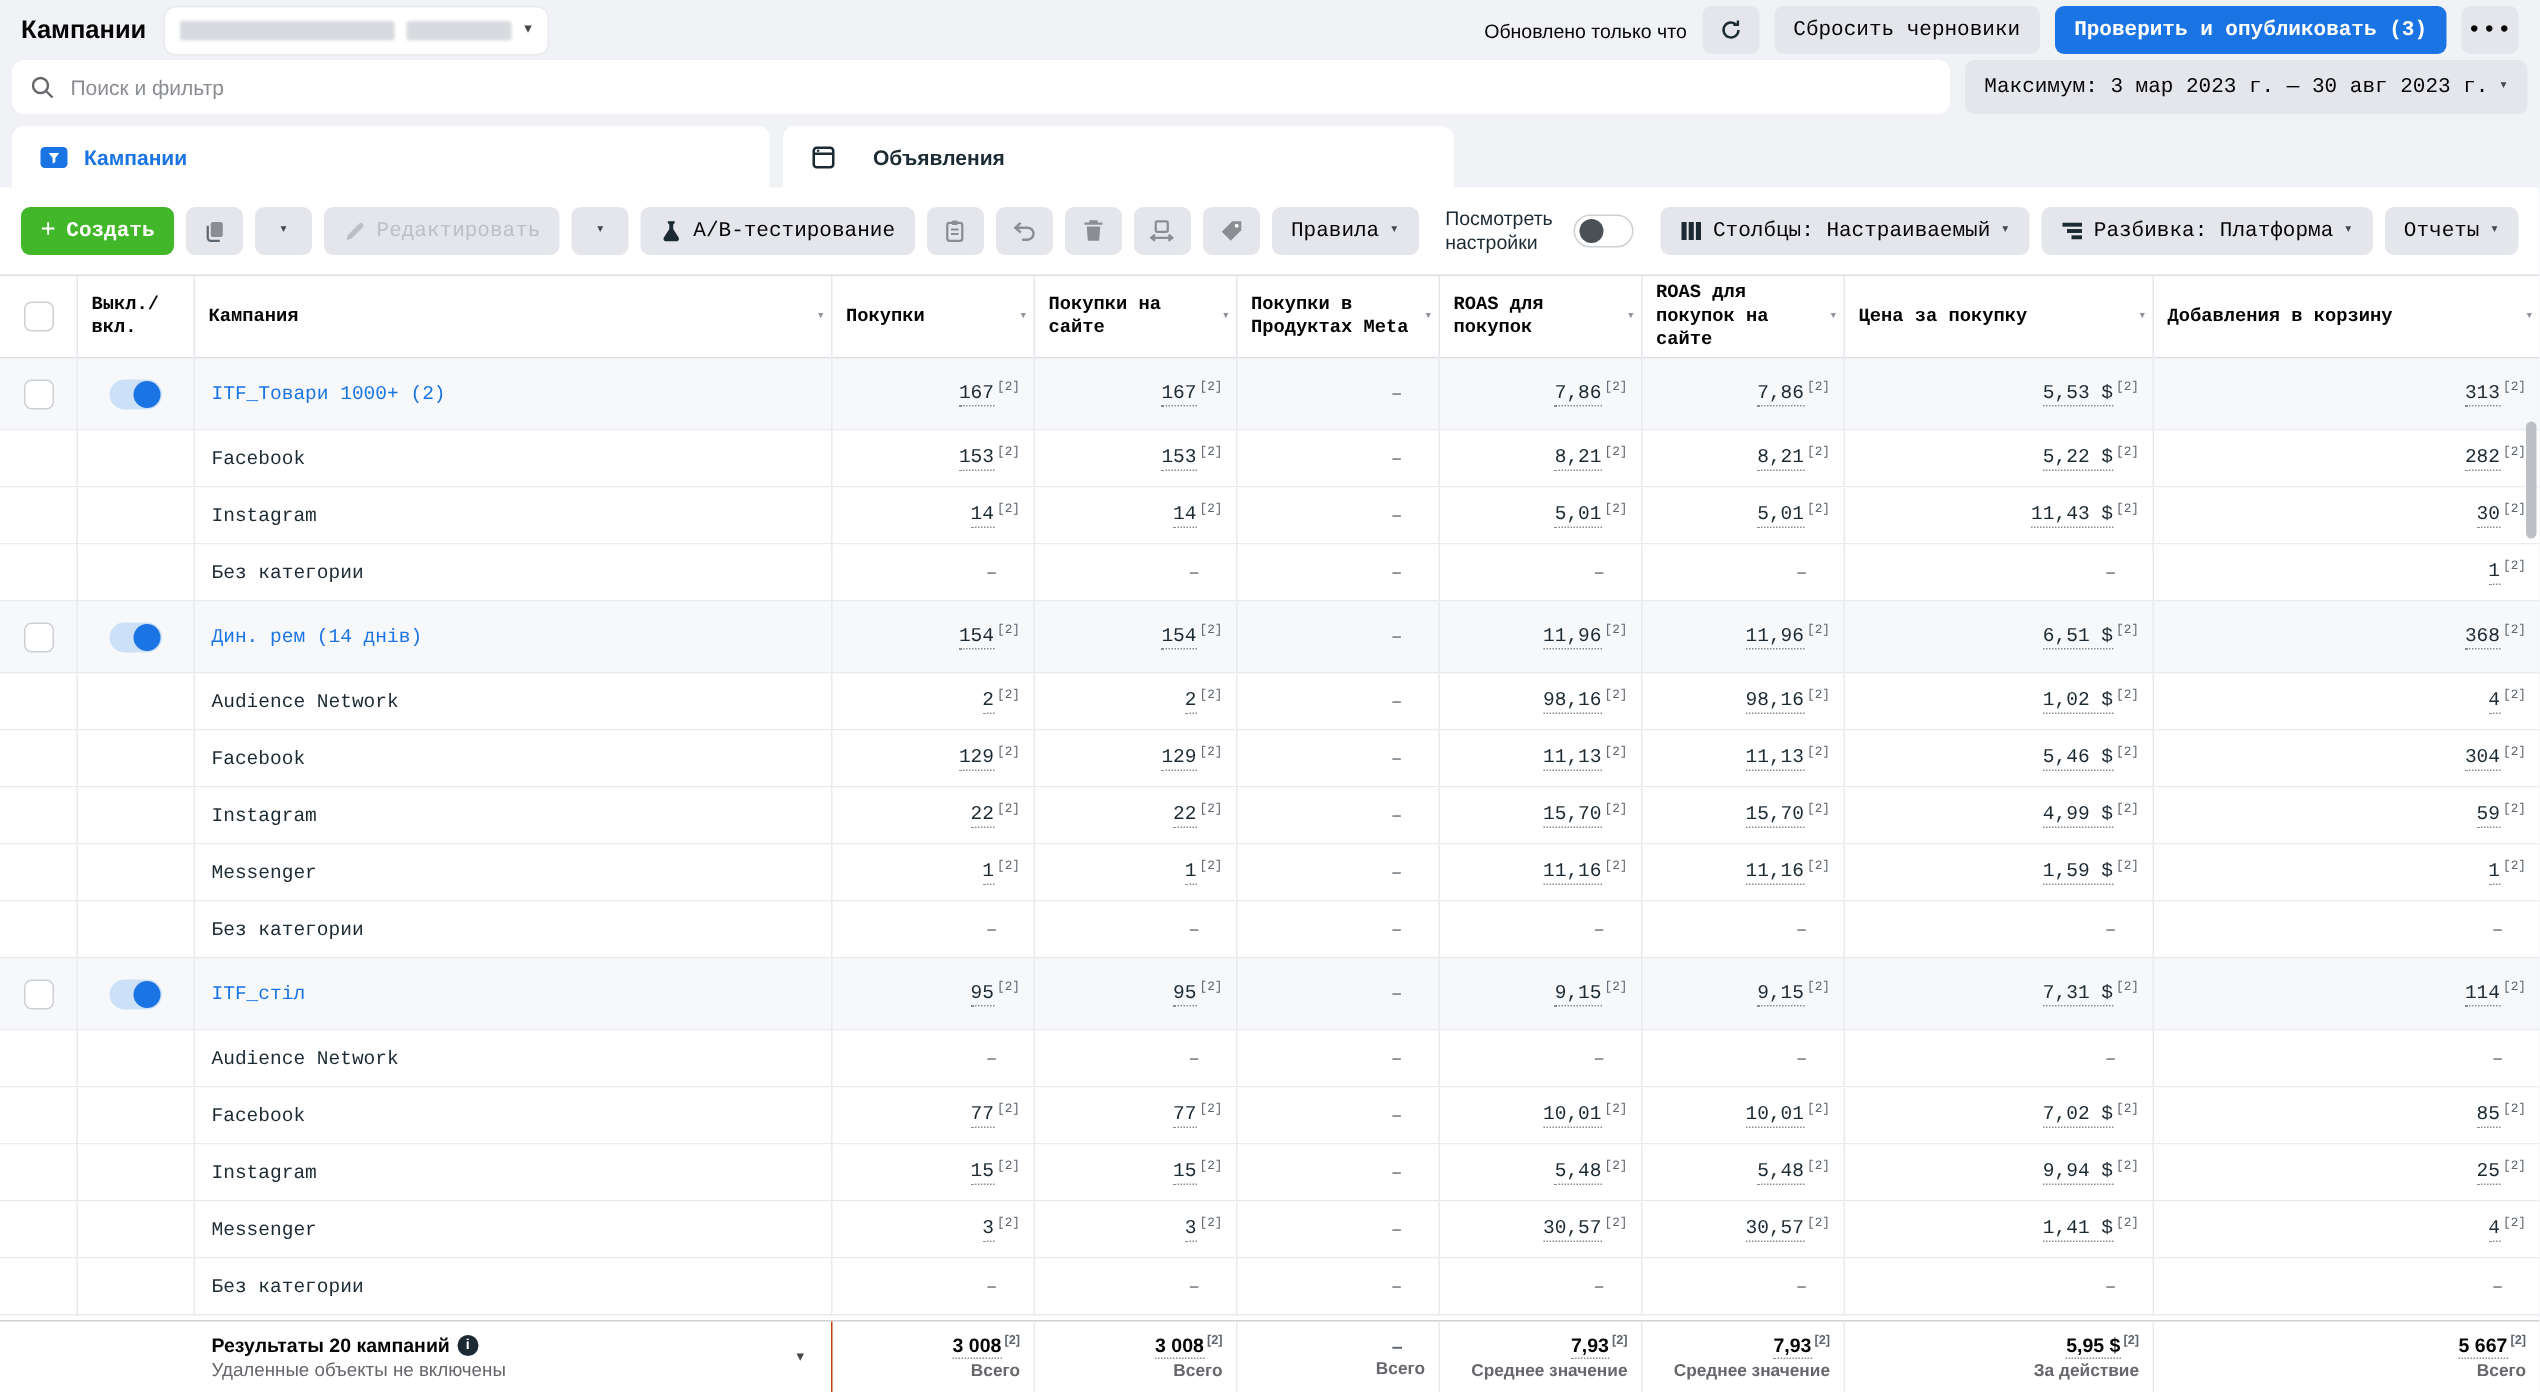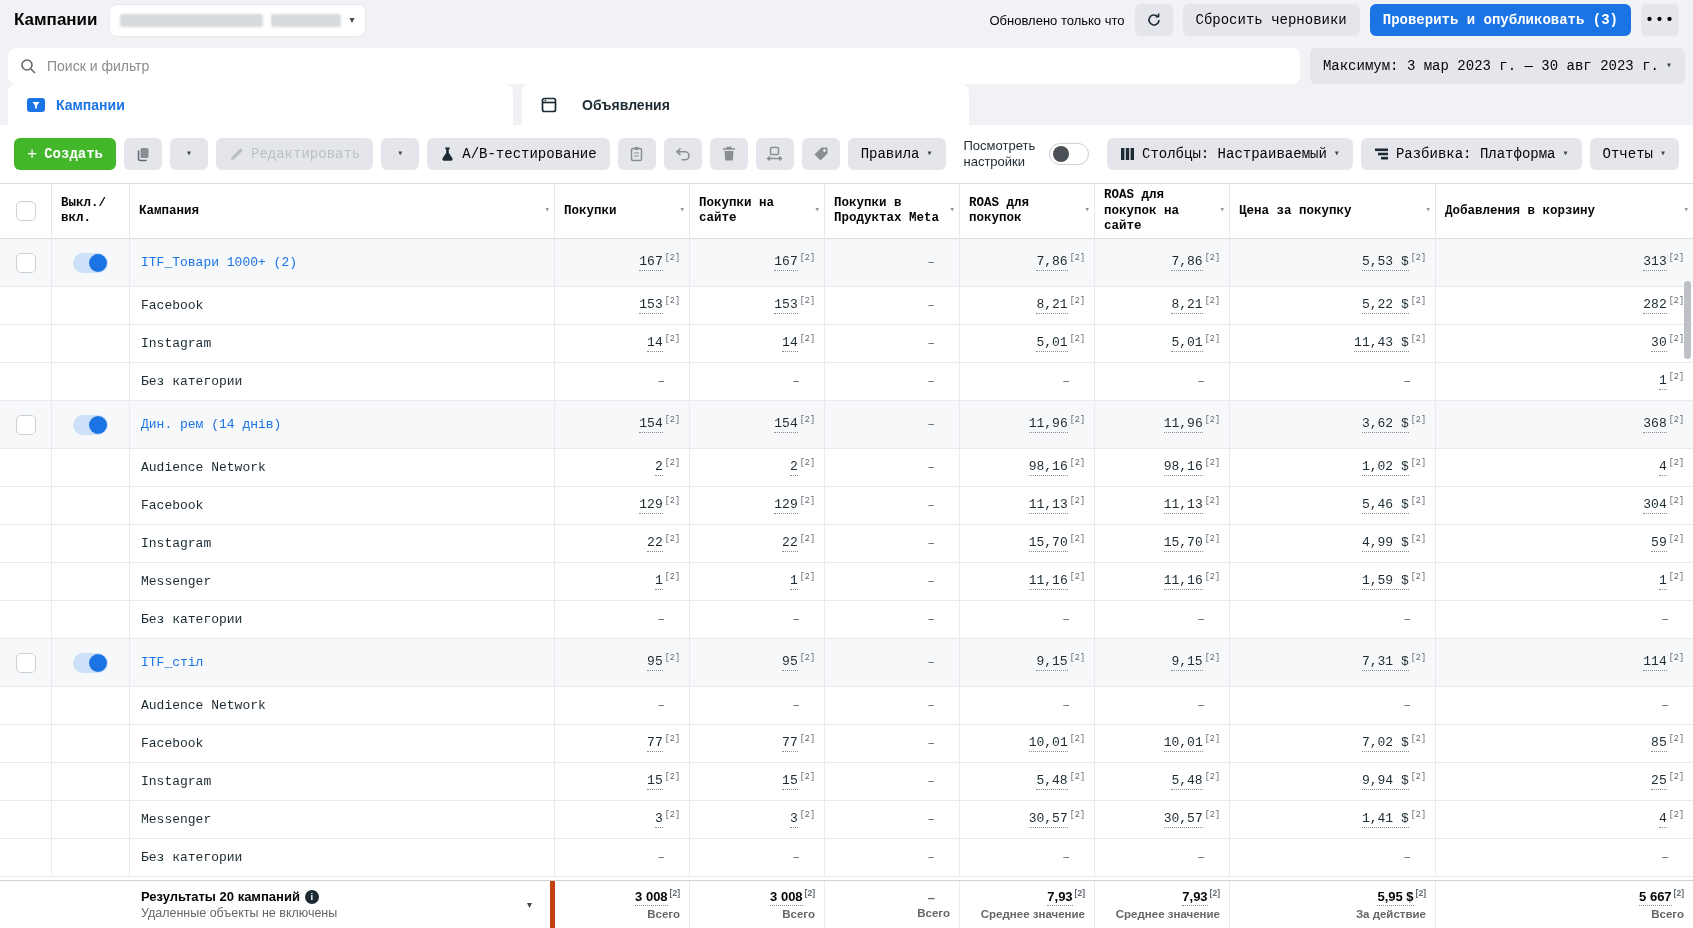--- a/index.html
+++ b/index.html
@@ -15,21 +15,21 @@
   .redact.short { flex:0 0 70px; }
   .caret { font-size:10px; color:#44484d; line-height:1; }
   .topbar-right { margin-left:auto; display:flex; align-items:center; gap:10px; }
   .updated { font-size:13px; color:#050505; }
   .btn { height:32px; border-radius:6px; background:#e4e6eb; border:none; display:inline-flex; align-items:center; justify-content:center; gap:7px; padding:0 13px; font-size:14px; color:#050505; font-family:Liberation Mono, monospace; cursor:pointer; white-space:nowrap; }
   .btn.icon-only { width:38px; padding:0; }
   .btn.primary { background:#1b74e4; color:#fff; font-weight:700; }
   .dots { font-size:15px; font-weight:700; letter-spacing:1px; color:#050505; }
 
   
-  .searchrow { height:44px; display:flex; align-items:flex-end; padding:0 8px; gap:10px; background:#f0f2f5; }
+  .searchrow { height:44px; display:flex; align-items:flex-start; padding:0 8px; gap:10px; background:#f0f2f5; }
   .searchbox { flex:1; height:36px; background:#fff; border-radius:8px; display:flex; align-items:center; padding:0 12px; gap:10px; }
   .searchbox input { border:none; outline:none; flex:1; font-size:14px; font-family:inherit; color:#1c2b33; background:transparent; }
   .searchbox input::placeholder { color:#8a8d91; }
   .datebtn { height:36px; min-width:315px; justify-content:space-between; }
 
   
   .tabs { height:41px; display:flex; gap:9px; padding:0 8px; background:#f0f2f5; align-items:flex-end; }
   .tab { background:#fff; border-radius:8px 8px 0 0; height:41px; display:flex; align-items:center; gap:10px; padding:0 18px; font-size:14px; font-weight:700; color:#1c2b33; cursor:pointer; }
   .tab.t1 { width:505px; }
   .tab.t2 { width:572px; }
@@ -70,21 +70,21 @@
   .vbadge { font-size:8.5px; color:#606770; transform:translateY(-5px); margin-left:2px; }
   .dash { color:#606770; margin-right:15px; }
   .checkbox { width:20px; height:20px; border:1px solid #ccd0d5; border-radius:5px; background:#fff; cursor:pointer; }
   .toggle-on { width:35px; height:20px; border-radius:10px; background:#cce0f8; position:relative; cursor:pointer; }
   .toggle-on .knob { position:absolute; right:1px; top:1px; width:18px; height:18px; border-radius:50%; background:#1b74e4; }
 
   .vscroll { position:absolute; right:2px; top:42px; width:7px; height:78px; border-radius:4px; background:#bdc1c6; }
 
   
   .tfoot { height:48px; border-top:1px solid #ced0d4; background:#fff; display:grid; grid-template-columns:555px 135px 135px 135px 135px 135px 206px minmax(0,1fr); }
-  .fleft { display:flex; align-items:center; justify-content:space-between; padding:0 18px 0 141px; border-right:5px solid #c2410c;text-align:right; }
+  .fleft { display:flex; align-items:center; justify-content:space-between; padding:0 18px 0 141px; border-right:1px solid #c2410c;text-align:right; }
   .fres { font-size:13px; }
   .fres .t { font-weight:700; color:#050505; display:flex; align-items:center; gap:5px; }
   .fres .n { color:#65676b; font-size:12.5px; margin-top:2px; }
   .fcell { border-right:1px solid #e9eaee; display:flex; flex-direction:column; align-items:flex-end; justify-content:center; padding-right:9px; font-size:13px; }
   .fcell:last-child { border-right:none; }
   .fval { display:flex; align-items:center; font-weight:700; color:#050505; }
   .flabel { color:#65676b; font-size:11.5px; margin-top:2px; font-weight:700; }
   .info { width:14px; height:14px; border-radius:50%; background:#1c2b33; color:#fff; font-size:9.5px; font-weight:700; display:inline-flex; align-items:center; justify-content:center; font-style:normal; }
   svg { display:block; }
 </style>
@@ -479,21 +479,21 @@
           </div>
           <div class="cell c-num">
             <span class="num">11,96</span>
             <span class="vbadge">[2]</span>
           </div>
           <div class="cell c-num">
             <span class="num">11,96</span>
             <span class="vbadge">[2]</span>
           </div>
           <div class="cell c-num">
-            <span class="num">3,62 $</span>
+            <span class="num">6,51 $</span>
             <span class="vbadge">[2]</span>
           </div>
           <div class="cell c-num">
             <span class="num">368</span>
             <span class="vbadge">[2]</span>
           </div>
         </div>
         <div class="grid trow breakdown">
           <div class="cell c-check"></div>
           <div class="cell c-check"></div>

